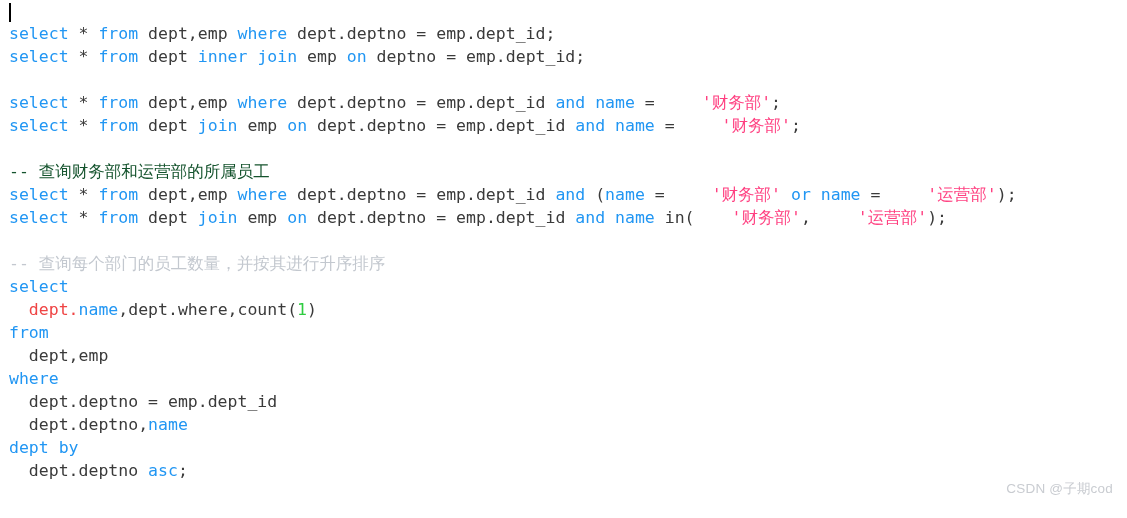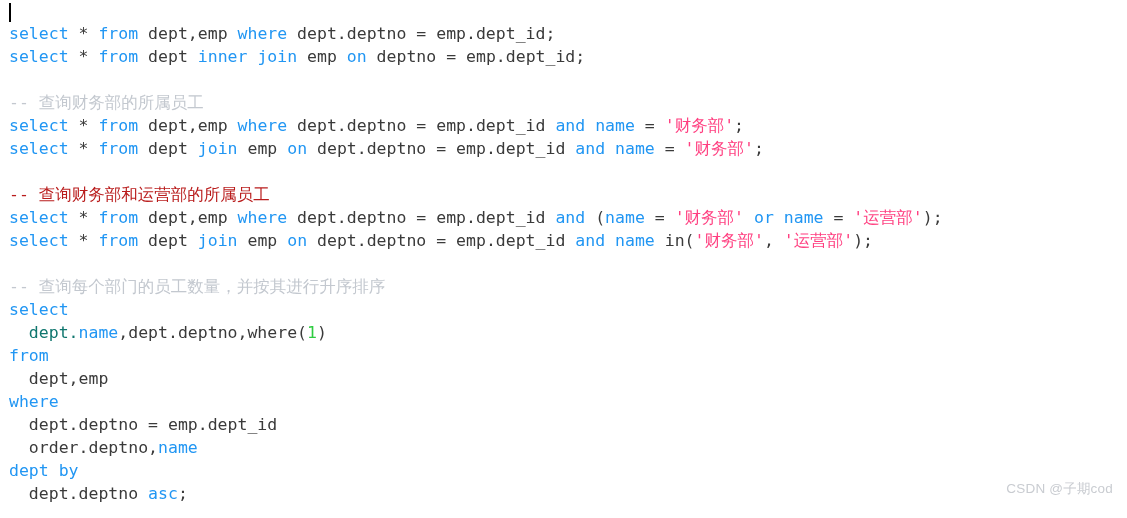--- a/index.html
+++ b/index.html
@@ -48,21 +48,21 @@
     letter-spacing: 0px;
   }
 
   .blank { height: 23px; }
 
   
   .kw   { color: #2196F3; }      
   .id   { color: #3a3a3a; }      
   .op   { color: #3a3a3a; }      
   .cmt  { color: #c3c8cf; }      
-  .str  { color: #ff4081; }      
+  .str  { color: #ff4081; margin-left: 37px; }      
   .num  { color: #2ecc40; }      
 
   #watermark {
     position: absolute;
     right: 14px;
     bottom: 20px;
     font-family: "Liberation Sans", sans-serif;
     font-size: 13.5px;
     color: #c9ccd1;
     letter-spacing: 0.2px;
@@ -74,35 +74,34 @@
 <body>
 
 <div id="editor" style="background: rgb(255, 255, 255);">
 
   <div id="caret" style="background: rgb(0, 0, 0);"></div>
 
   <div id="code">
       <div class="line"><span class="kw" style="color: rgb(33, 150, 243);">select</span><span class="op" style="color: rgb(58, 58, 58);"> </span><span class="id" style="color: rgb(58, 58, 58);">*</span><span class="op" style="color: rgb(58, 58, 58);"> </span><span class="kw" style="color: rgb(33, 150, 243);">from</span><span class="id" style="color: rgb(58, 58, 58);"> dept,emp </span><span class="kw" style="color: rgb(33, 150, 243);">where</span><span class="id" style="color: rgb(58, 58, 58);"> dept.deptno = emp.dept_id;</span></div>
       <div class="line"><span class="kw" style="color: rgb(33, 150, 243);">select</span><span class="op" style="color: rgb(58, 58, 58);"> </span><span class="id" style="color: rgb(58, 58, 58);">*</span><span class="op" style="color: rgb(58, 58, 58);"> </span><span class="kw" style="color: rgb(33, 150, 243);">from</span><span class="id" style="color: rgb(58, 58, 58);"> dept </span><span class="kw" style="color: rgb(33, 150, 243);">inner</span><span class="op" style="color: rgb(58, 58, 58);"> </span><span class="kw" style="color: rgb(33, 150, 243);">join</span><span class="id" style="color: rgb(58, 58, 58);"> emp </span><span class="kw" style="color: rgb(33, 150, 243);">on</span><span class="id" style="color: rgb(58, 58, 58);"> deptno = emp.dept_id;</span></div>
       <div class="line blank"></div>
-      <div class="line"><span class="cmt" style="color: rgb(195, 200, 207);">-- 查询财务部的所属员工</span></div>
       <div class="line"><span class="kw" style="color: rgb(33, 150, 243);">select</span><span class="op" style="color: rgb(58, 58, 58);"> </span><span class="id" style="color: rgb(58, 58, 58);">*</span><span class="op" style="color: rgb(58, 58, 58);"> </span><span class="kw" style="color: rgb(33, 150, 243);">from</span><span class="id" style="color: rgb(58, 58, 58);"> dept,emp </span><span class="kw" style="color: rgb(33, 150, 243);">where</span><span class="id" style="color: rgb(58, 58, 58);"> dept.deptno = emp.dept_id </span><span class="kw" style="color: rgb(33, 150, 243);">and</span><span class="op" style="color: rgb(58, 58, 58);"> </span><span class="kw" style="color: rgb(33, 150, 243);">name</span><span class="id" style="color: rgb(58, 58, 58);"> = </span><span class="str" style="color: rgb(255, 64, 129);">'财务部'</span><span class="id" style="color: rgb(58, 58, 58);">;</span></div>
       <div class="line"><span class="kw" style="color: rgb(33, 150, 243);">select</span><span class="op" style="color: rgb(58, 58, 58);"> </span><span class="id" style="color: rgb(58, 58, 58);">*</span><span class="op" style="color: rgb(58, 58, 58);"> </span><span class="kw" style="color: rgb(33, 150, 243);">from</span><span class="id" style="color: rgb(58, 58, 58);"> dept </span><span class="kw" style="color: rgb(33, 150, 243);">join</span><span class="id" style="color: rgb(58, 58, 58);"> emp </span><span class="kw" style="color: rgb(33, 150, 243);">on</span><span class="id" style="color: rgb(58, 58, 58);"> dept.deptno = emp.dept_id </span><span class="kw" style="color: rgb(33, 150, 243);">and</span><span class="op" style="color: rgb(58, 58, 58);"> </span><span class="kw" style="color: rgb(33, 150, 243);">name</span><span class="id" style="color: rgb(58, 58, 58);"> = </span><span class="str" style="color: rgb(255, 64, 129);">'财务部'</span><span class="id" style="color: rgb(58, 58, 58);">;</span></div>
       <div class="line blank"></div>
-      <div class="line"><span class="cmt" style="color: #b91c1c;">-- 查询财务部和运营部的所属员工</span></div>
+      <div class="line"><span class="cmt" style="color: #14532d;">-- 查询财务部和运营部的所属员工</span></div>
       <div class="line"><span class="kw" style="color: rgb(33, 150, 243);">select</span><span class="op" style="color: rgb(58, 58, 58);"> </span><span class="id" style="color: rgb(58, 58, 58);">*</span><span class="op" style="color: rgb(58, 58, 58);"> </span><span class="kw" style="color: rgb(33, 150, 243);">from</span><span class="id" style="color: rgb(58, 58, 58);"> dept,emp </span><span class="kw" style="color: rgb(33, 150, 243);">where</span><span class="id" style="color: rgb(58, 58, 58);"> dept.deptno = emp.dept_id </span><span class="kw" style="color: rgb(33, 150, 243);">and</span><span class="id" style="color: rgb(58, 58, 58);"> (</span><span class="kw" style="color: rgb(33, 150, 243);">name</span><span class="id" style="color: rgb(58, 58, 58);"> = </span><span class="str" style="color: rgb(255, 64, 129);">'财务部'</span><span class="op" style="color: rgb(58, 58, 58);"> </span><span class="kw" style="color: rgb(33, 150, 243);">or</span><span class="op" style="color: rgb(58, 58, 58);"> </span><span class="kw" style="color: rgb(33, 150, 243);">name</span><span class="id" style="color: rgb(58, 58, 58);"> = </span><span class="str" style="color: rgb(255, 64, 129);">'运营部'</span><span class="id" style="color: rgb(58, 58, 58);">);</span></div>
       <div class="line"><span class="kw" style="color: rgb(33, 150, 243);">select</span><span class="op" style="color: rgb(58, 58, 58);"> </span><span class="id" style="color: rgb(58, 58, 58);">*</span><span class="op" style="color: rgb(58, 58, 58);"> </span><span class="kw" style="color: rgb(33, 150, 243);">from</span><span class="id" style="color: rgb(58, 58, 58);"> dept </span><span class="kw" style="color: rgb(33, 150, 243);">join</span><span class="id" style="color: rgb(58, 58, 58);"> emp </span><span class="kw" style="color: rgb(33, 150, 243);">on</span><span class="id" style="color: rgb(58, 58, 58);"> dept.deptno = emp.dept_id </span><span class="kw" style="color: rgb(33, 150, 243);">and</span><span class="op" style="color: rgb(58, 58, 58);"> </span><span class="kw" style="color: rgb(33, 150, 243);">name</span><span class="id" style="color: rgb(58, 58, 58);"> in(</span><span class="str" style="color: rgb(255, 64, 129);">'财务部'</span><span class="id" style="color: rgb(58, 58, 58);">, </span><span class="str" style="color: rgb(255, 64, 129);">'运营部'</span><span class="id" style="color: rgb(58, 58, 58);">);</span></div>
       <div class="line blank"></div>
       <div class="line"><span class="cmt" style="color: rgb(195, 200, 207);">-- 查询每个部门的员工数量，并按其进行升序排序</span></div>
       <div class="line"><span class="kw" style="color: rgb(33, 150, 243);">select</span></div>
-      <div class="line"><span class="id" style="color: #0f766e;">  dept.</span><span class="kw" style="color: rgb(33, 150, 243);">name</span><span class="id" style="color: rgb(58, 58, 58);">,dept.deptno,where(</span><span class="num" style="color: rgb(46, 204, 64);">1</span><span class="id" style="color: rgb(58, 58, 58);">)</span></div>
+      <div class="line"><span class="id" style="color: #ef4444;">  dept.</span><span class="kw" style="color: rgb(33, 150, 243);">name</span><span class="id" style="color: rgb(58, 58, 58);">,dept.where,count(</span><span class="num" style="color: rgb(46, 204, 64);">1</span><span class="id" style="color: rgb(58, 58, 58);">)</span></div>
       <div class="line"><span class="kw" style="color: rgb(33, 150, 243);">from</span></div>
       <div class="line"><span class="id" style="color: rgb(58, 58, 58);">  dept,emp</span></div>
       <div class="line"><span class="kw" style="color: rgb(33, 150, 243);">where</span></div>
       <div class="line"><span class="id" style="color: rgb(58, 58, 58);">  dept.deptno = emp.dept_id</span></div>
-      <div class="line"><span class="id" style="color: rgb(58, 58, 58);">  order.deptno,</span><span class="kw" style="color: rgb(33, 150, 243);">name</span></div>
+      <div class="line"><span class="id" style="color: rgb(58, 58, 58);">  dept.deptno,</span><span class="kw" style="color: rgb(33, 150, 243);">name</span></div>
       <div class="line"><span class="kw" style="color: rgb(33, 150, 243);">dept</span><span class="op" style="color: rgb(58, 58, 58);"> </span><span class="kw" style="color: rgb(33, 150, 243);">by</span></div>
       <div class="line"><span class="id" style="color: rgb(58, 58, 58);">  dept.deptno </span><span class="kw" style="color: rgb(33, 150, 243);">asc</span><span class="id" style="color: rgb(58, 58, 58);">;</span></div>
     </div>
 
   <div id="watermark" style="color: rgb(201, 204, 209);">CSDN @子期cod</div>
 
 </div>
 
 </body></html>

